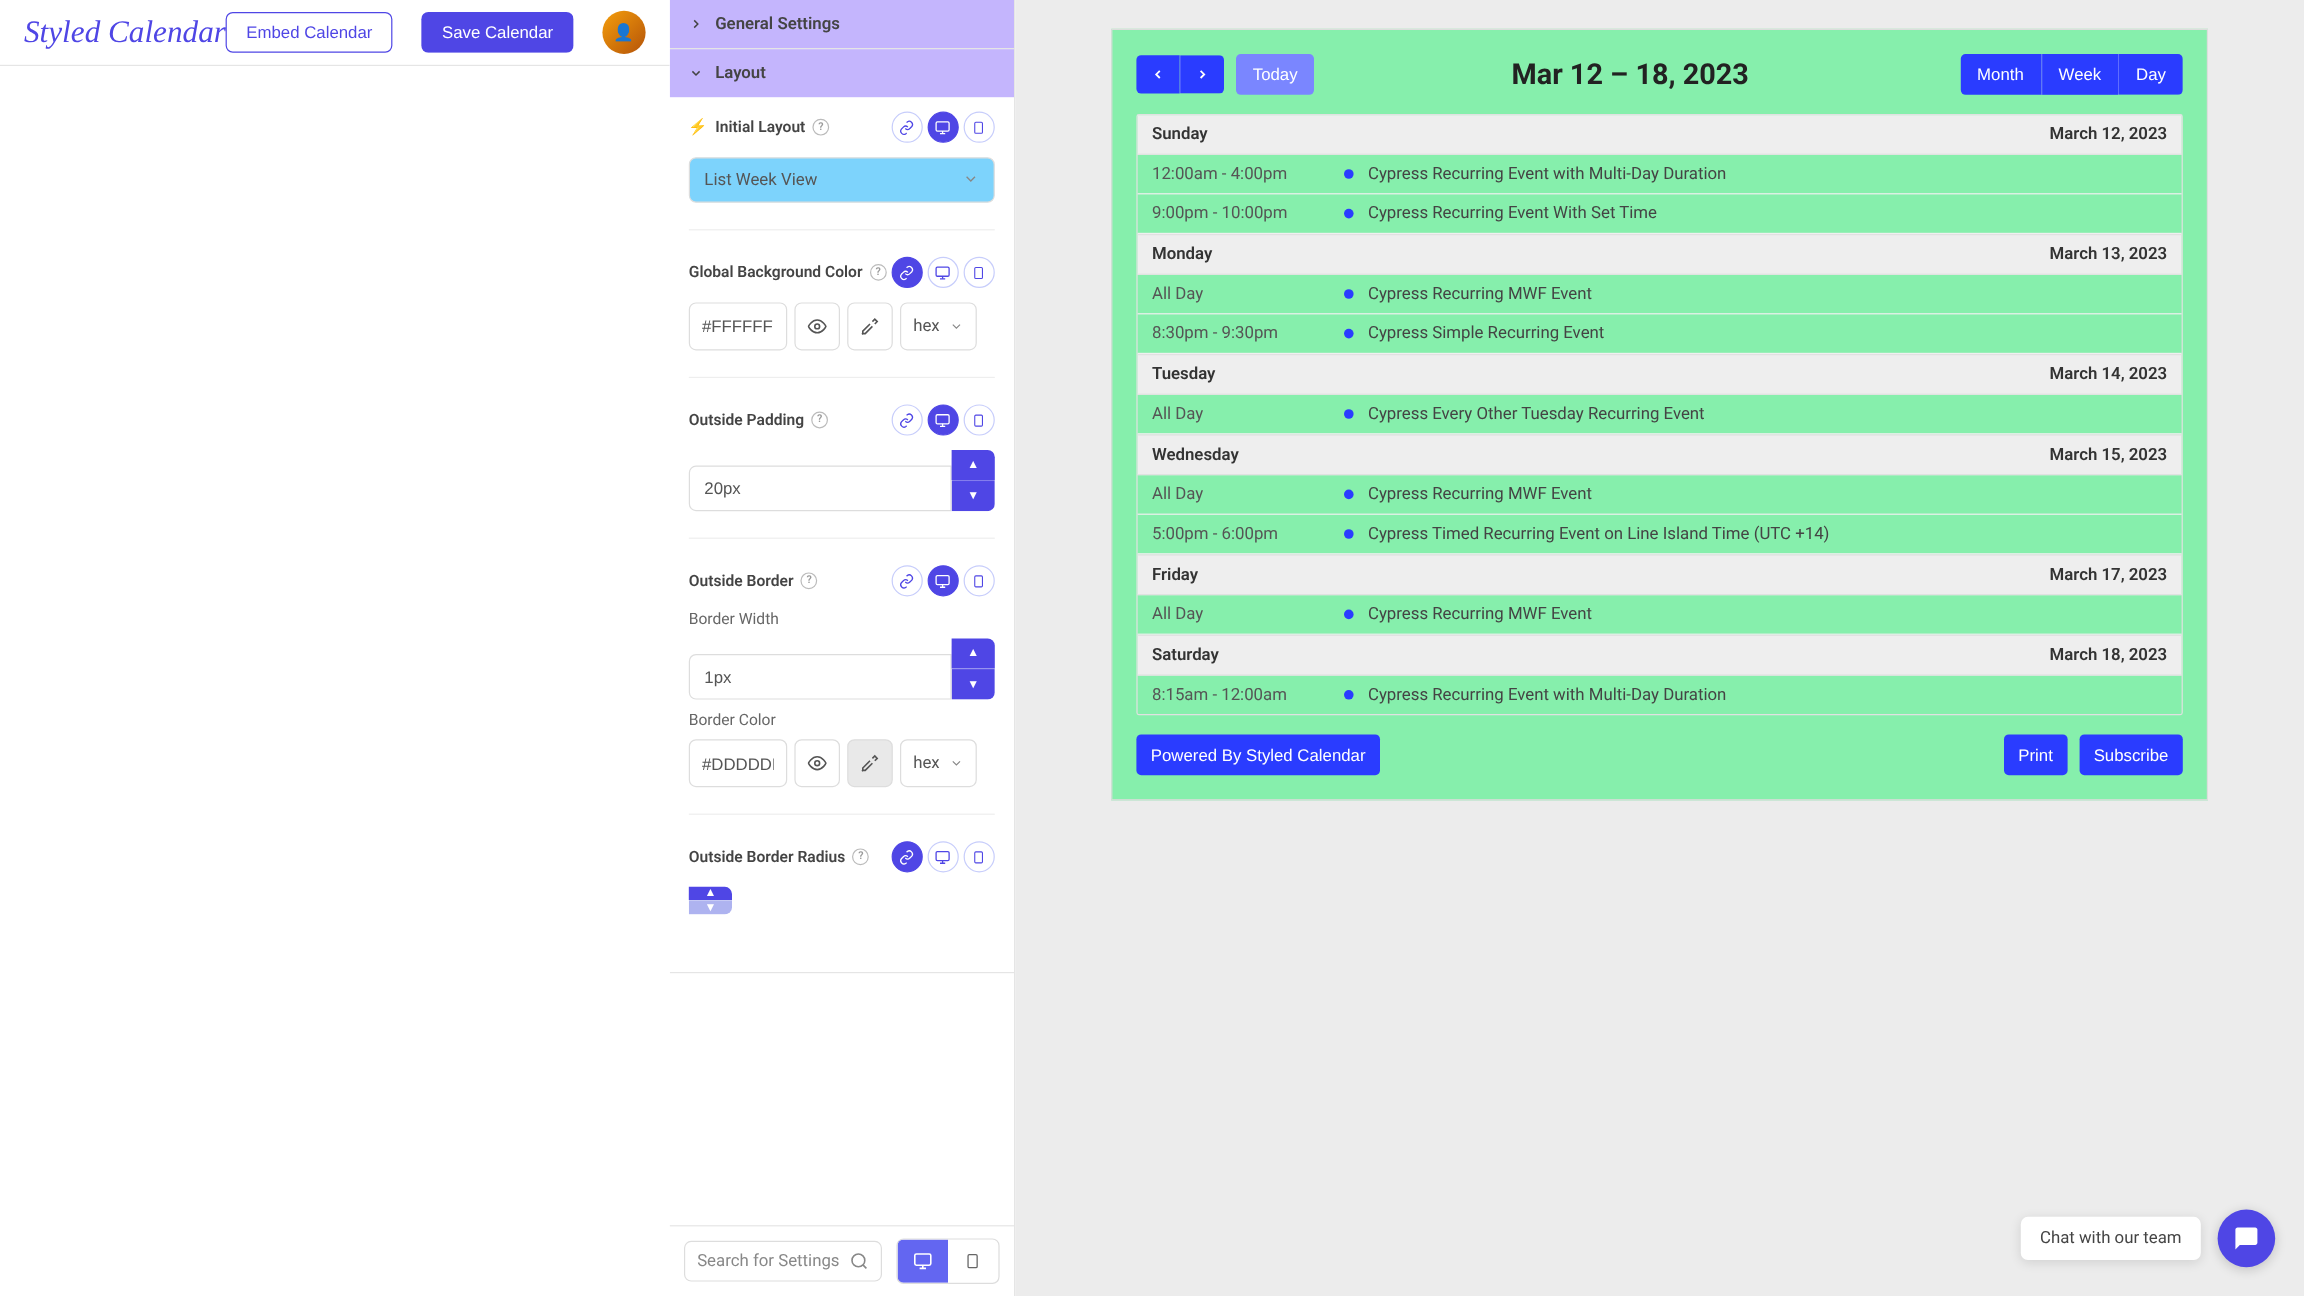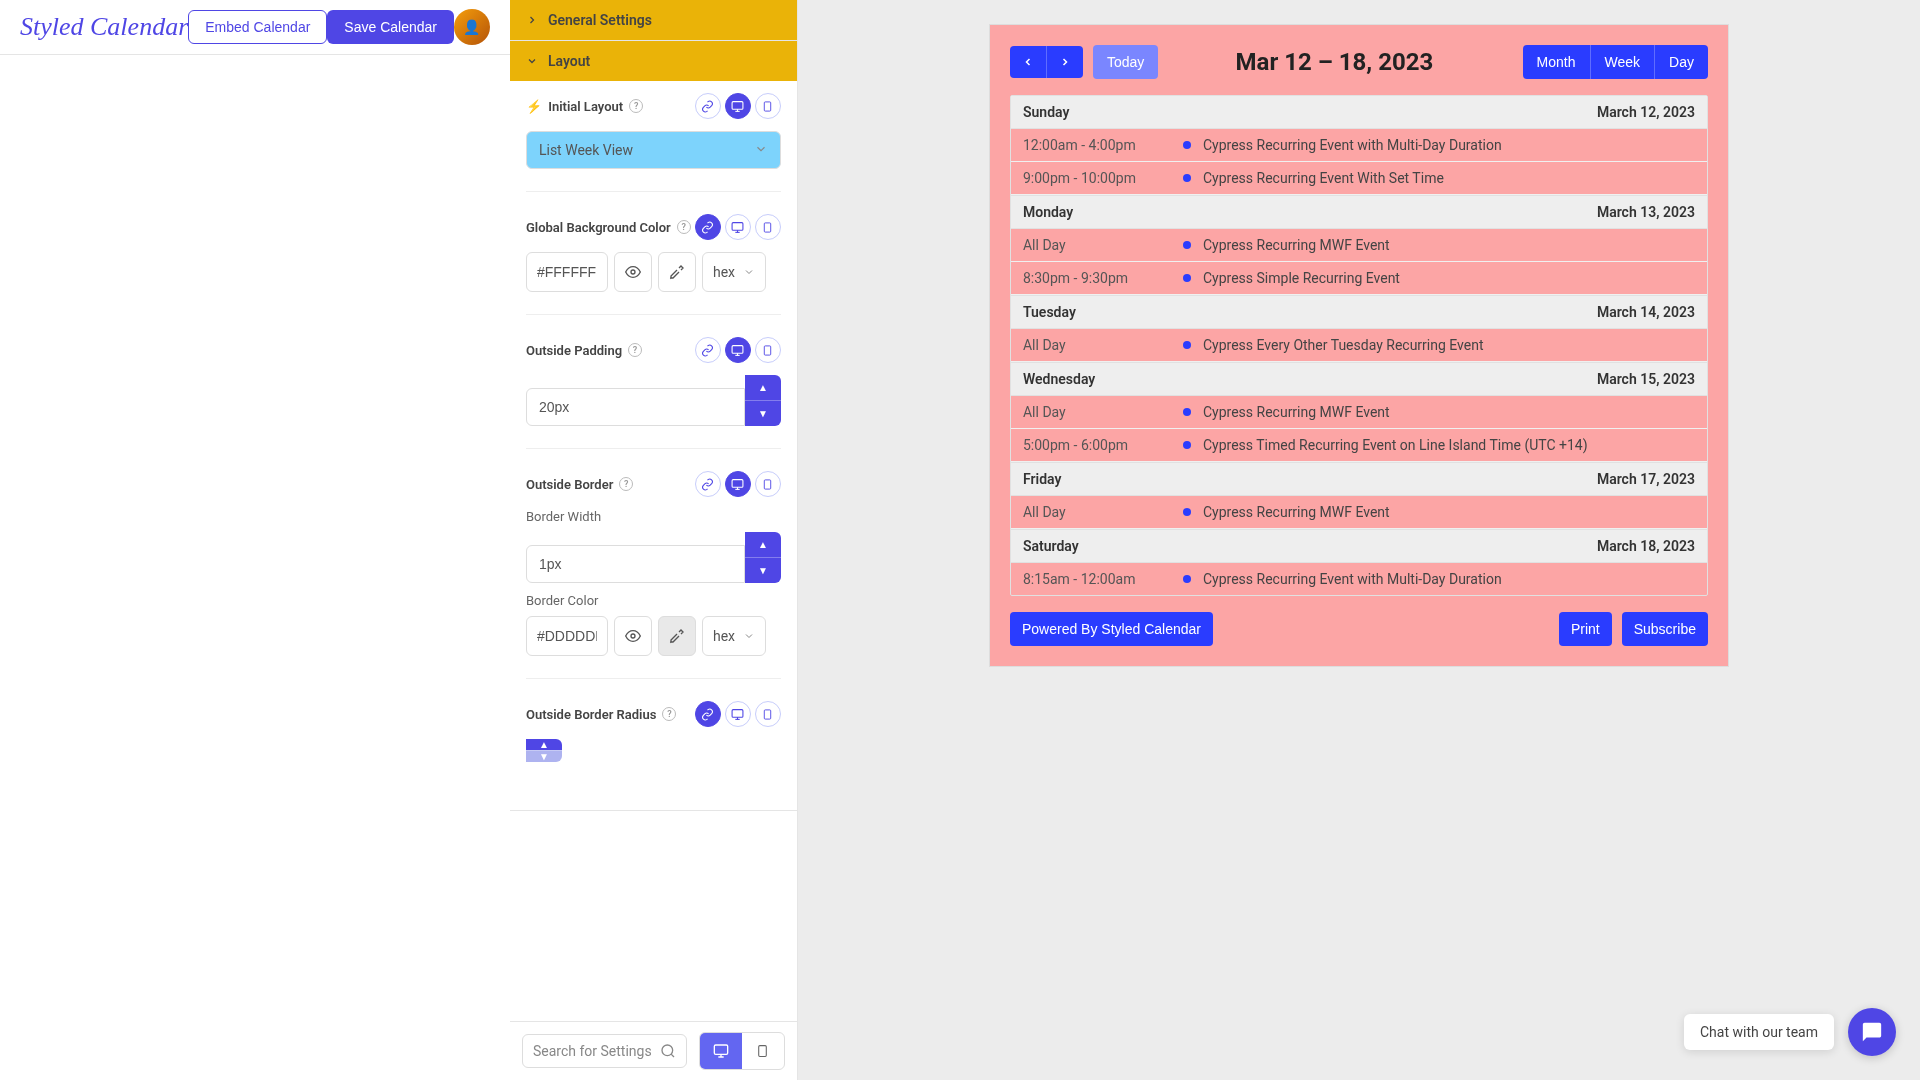--- a/index.html
+++ b/index.html
@@ -1,32 +1,32 @@
 <!DOCTYPE html>
 <html><head>
 <meta charset="utf-8">
 <style>
 * { box-sizing: border-box; margin: 0; padding: 0; }
 body { font-family: -apple-system, BlinkMacSystemFont, "Segoe UI", Roboto, sans-serif; font-size: 14px; color: #333; background: #fff; }
 .app { display: flex; height: 100vh; }
 .header { display: flex; align-items: center; justify-content: space-between; padding: 8px 20px; border-bottom: 1px solid #e5e5e5; height: 55px; }
 .logo { font-family: "Brush Script MT", cursive; font-size: 26px; color: #4f46e5; font-style: italic; }
-.header-actions { display: flex; align-items: center; gap: 0; }
+.header-actions { display: flex; align-items: center; gap: 24px; }
 .btn { padding: 8px 16px; border-radius: 6px; font-size: 14px; font-weight: 500; cursor: pointer; border: 1px solid transparent; }
 .btn-outline { background: #fff; border: 1px solid #4f46e5; color: #4f46e5; }
 .btn-primary { background: #4f46e5; color: #fff; }
 .avatar { width: 36px; height: 36px; border-radius: 50%; background: linear-gradient(135deg, #f59e0b, #b45309); display:flex;align-items:center;justify-content:center;color:#fff;font-weight:600; }
 .body { display: flex; flex: 1; overflow: hidden; }
 .sidebar { width: 288px; border-right: 1px solid #e5e5e5; display: flex; flex-direction: column; background: #fff; position: relative; }
 .sidebar-scroll { flex: 1; overflow-y: auto; scrollbar-width: thin; scrollbar-color: #bbb #f5f5f5; }
 .sidebar-scroll::-webkit-scrollbar { width: 10px; }
 .sidebar-scroll::-webkit-scrollbar-track { background: #f5f5f5; }
 .sidebar-scroll::-webkit-scrollbar-thumb { background: #bbb; border-radius: 4px; }
 .accordion-item { border-bottom: 1px solid #e5e5e5; }
-.accordion-header { display: flex; align-items: center; gap: 10px; padding: 12px 16px; cursor: pointer; font-weight: 600; font-size: 14px; color: #444; background: #eab308; }
+.accordion-header { display: flex; align-items: center; gap: 10px; padding: 12px 16px; cursor: pointer; font-weight: 600; font-size: 14px; color: #444; background: #c4b5fd; }
 .chev { width: 12px; height: 12px; display: inline-flex; }
 .panel { padding: 12px 16px 4px; }
 .setting { margin-bottom: 22px; border-bottom: 1px solid #eee; padding-bottom: 22px; }
 .setting:last-child { border-bottom: none; }
 .setting-head { display: flex; align-items: center; justify-content: space-between; margin-bottom: 12px; }
 .setting-label { display: flex; align-items: center; gap: 6px; font-weight: 600; font-size: 13px; color: #444; }
 .bolt { color: #4f46e5; }
 .help-icon { width: 14px; height: 14px; border: 1px solid #bbb; border-radius: 50%; display: inline-flex; align-items: center; justify-content: center; font-size: 9px; color: #999; }
 .device-toggle { display: flex; gap: 4px; }
 .dev-btn { width: 26px; height: 26px; border-radius: 50%; border: 1px solid #c7cdfb; background: #fff; display: flex; align-items: center; justify-content: center; cursor: pointer; color: #4f46e5; }
@@ -45,21 +45,21 @@
 .step-btn:last-child { border-radius: 0 0 6px 0; border-top: 1px solid rgba(255,255,255,0.3); }
 .step-btn.disabled { background: #aeb3f0; }
 .sublabel { font-size: 13px; color: #666; margin: 10px 0 8px; }
 .sidebar-footer { border-top: 1px solid #e5e5e5; padding: 10px 12px; display: flex; gap: 12px; align-items: center; background: #fff; }
 .search-box { flex: 1; display: flex; align-items: center; border: 1px solid #ddd; border-radius: 6px; padding: 8px 10px; color: #888; font-size: 14px; justify-content: space-between; }
 .device-switch { display: flex; border: 1px solid #ddd; border-radius: 6px; overflow: hidden; }
 .dswitch { width: 42px; height: 36px; display: flex; align-items: center; justify-content: center; cursor: pointer; }
 .dswitch.active { background: #6366f1; color: #fff; }
 .dswitch:not(.active) { color: #666; }
 .preview { flex: 1; background: #ececec; padding: 24px; overflow: auto; display: flex; justify-content: center; align-items: flex-start; }
-.calendar-card { width: 740px; background: #fca5a5; border: 1px solid #ddd; border-radius: 0; padding: 20px; }
+.calendar-card { width: 914px; background: #86efac; border: 1px solid #ddd; border-radius: 0; padding: 20px; }
 .cal-toolbar { display: flex; align-items: center; justify-content: space-between; margin-bottom: 16px; }
 .cal-nav { display: flex; gap: 10px; align-items: center; }
 .nav-group { display: flex; }
 .cal-btn { background: #2a3cff; color: #fff; border: none; padding: 9px 12px; font-size: 14px; cursor: pointer; display: flex; align-items: center; }
 .cal-btn.left { border-radius: 4px 0 0 4px; }
 .cal-btn.right { border-radius: 0 4px 4px 0; border-left: 1px solid rgba(255,255,255,0.25); }
 .cal-btn.today { background: #7a86ff; border-radius: 4px; padding: 9px 14px; }
 .cal-title { font-size: 24px; font-weight: 700; color: #222; }
 .view-group { display: flex; padding-left: 12px; }
 .view-btn { background: #2a3cff; color: #fff; border: none; padding: 9px 14px; font-size: 14px; cursor: pointer; }

